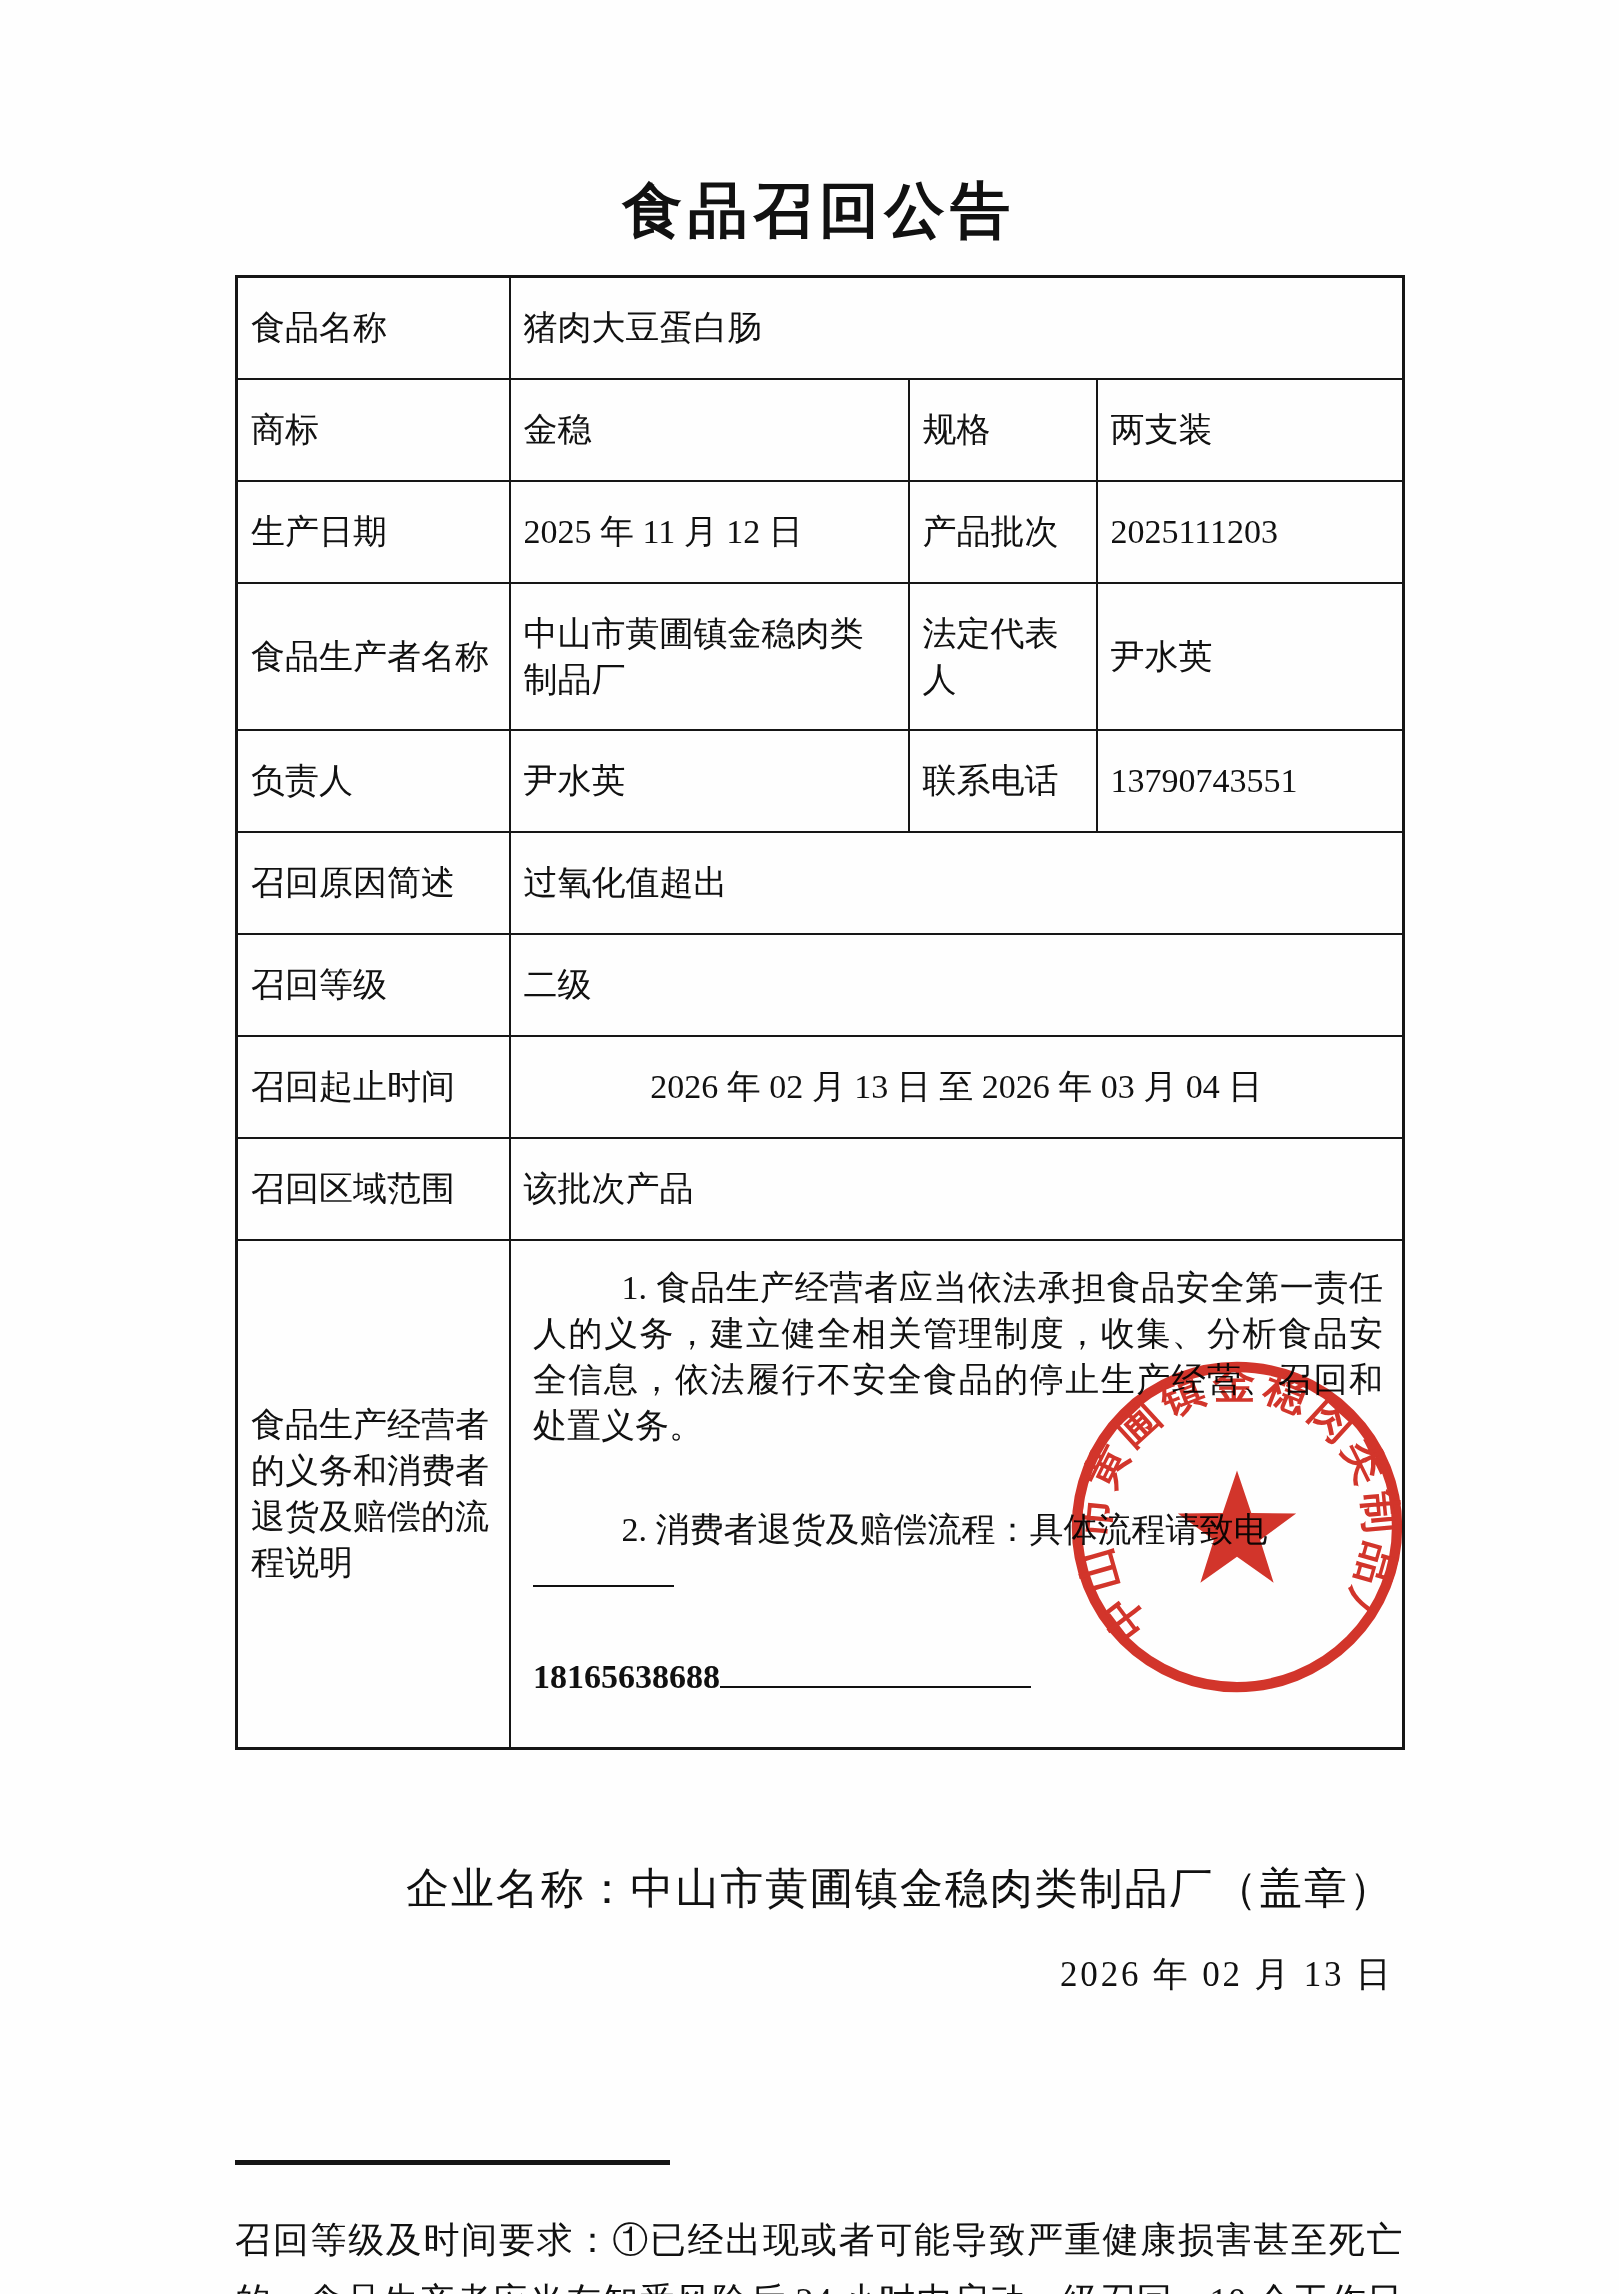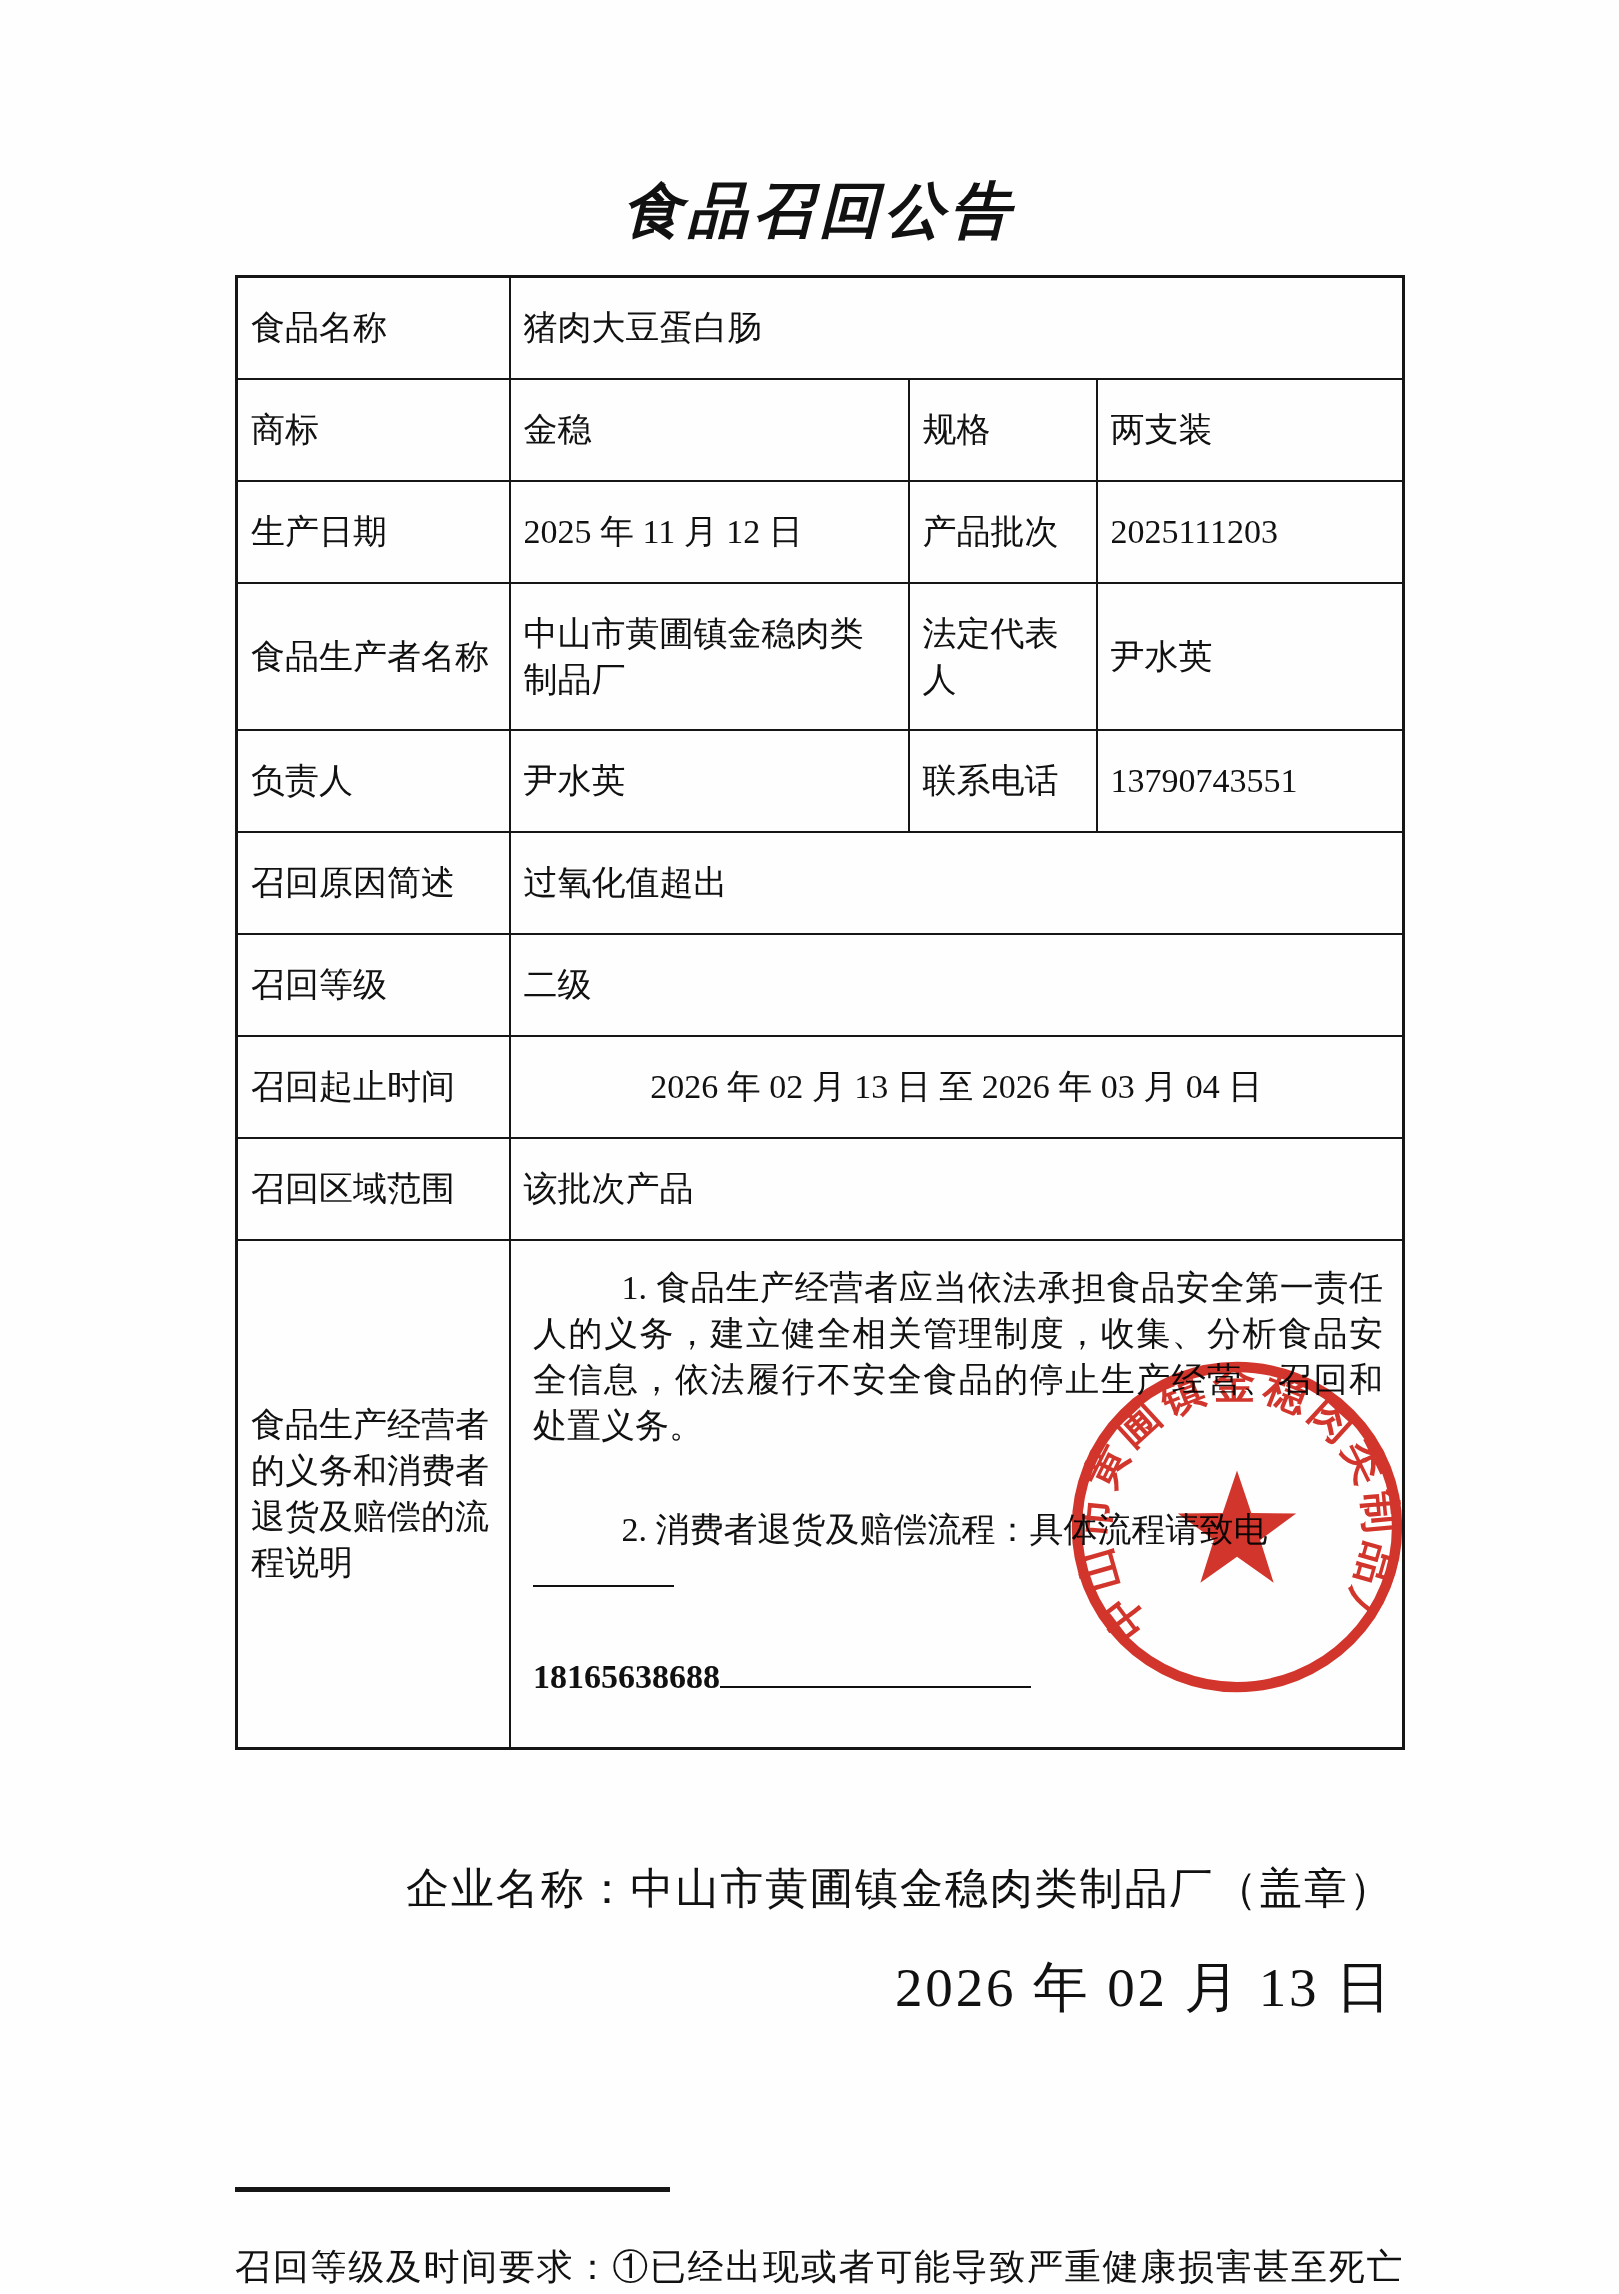--- a/index.html
+++ b/index.html
@@ -20,21 +20,20 @@
     top: 0;
     width: 1168px;
   }
   .doc-title {
     margin-top: 181px;
     text-align: center;
     font-size: 60px;
     font-weight: bold;
     letter-spacing: 5.6px;
     line-height: 1.0;
-    font-style: italic;
   }
   table.recall {
     margin-top: 34px;
     width: 1168px;
     border-collapse: collapse;
     table-layout: fixed;
   }
   table.recall td {
     border: 2.8px solid #161616;
     font-size: 34px;
@@ -60,21 +59,21 @@
   .blank-long { width: 311px; }
   .sig-block { margin-top: 111px; position: relative; }
   .sig-company {
     font-size: 43px;
     padding-left: 171px;
     letter-spacing: 1.9px;
     line-height: 1.3;
   }
   .sig-date {
     margin-top: 34px;
-    font-size: 55px;
+    font-size: 35px;
     text-align: right;
     padding-right: 9.4px;
     letter-spacing: 2.8px;
   }
   .footnote-divider {
     margin-top: 162px;
     width: 435px;
     height: 4.7px;
     background: #161616;
   }

